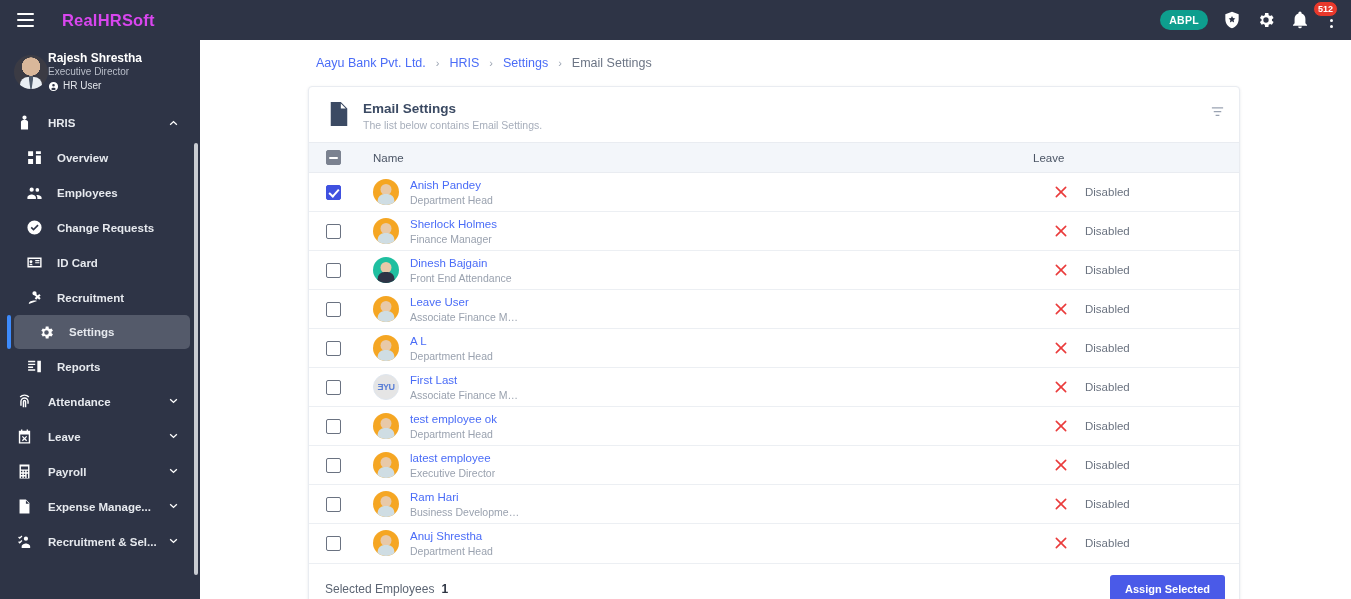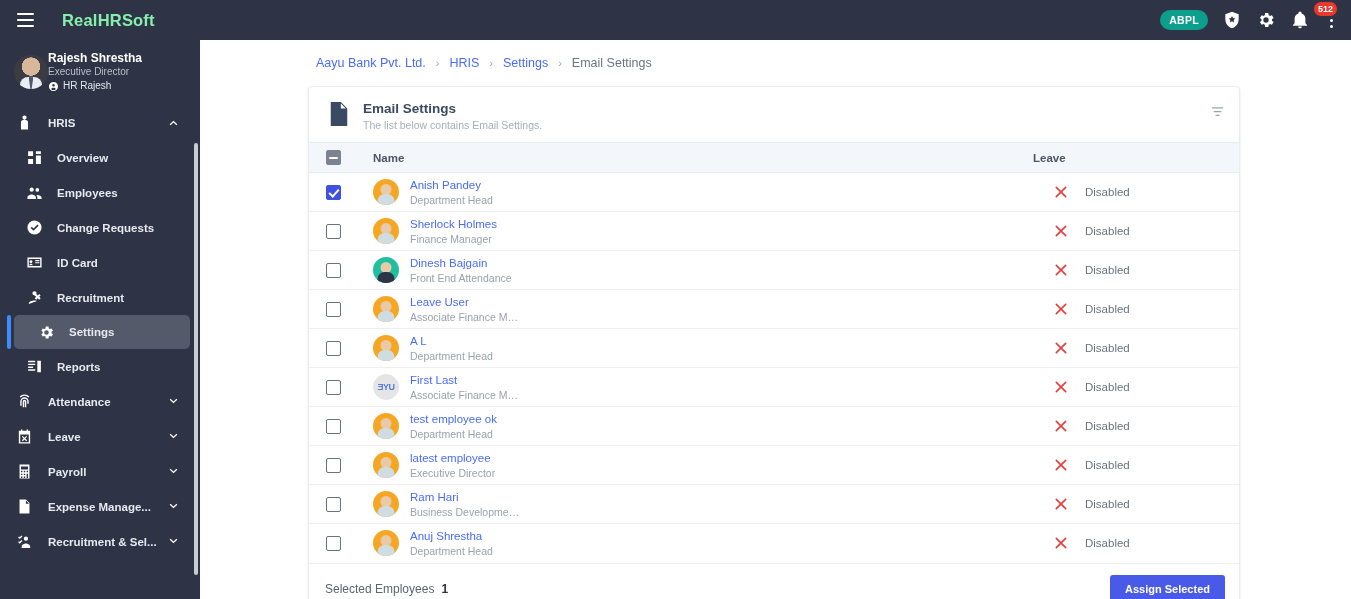--- a/index.html
+++ b/index.html
@@ -16,21 +16,21 @@
     height: 40px; min-height: 40px;
     background: #2e3446;
     display: flex; align-items: center;
     padding: 0 12px 0 10px;
     position: relative; z-index: 30;
   }
   .hamburger { width: 30px; height: 30px; display: flex; flex-direction: column;
     justify-content: center; align-items: center; gap: 4px; cursor: pointer; }
   .hamburger i { display: block; width: 17px; height: 2px; background: #ffffff; border-radius: 1px; }
   .brand {
-    color: #86efac; font-size: 16.5px; font-weight: bold;
+    color: #d946ef; font-size: 16.5px; font-weight: bold;
     margin-left: 22px; letter-spacing: .2px;
   }
   .topbar-right { margin-left: auto; display: flex; align-items: center; gap: 14px; }
   .org-pill {
     background: #0e9e8e; color: #ffffff; font-size: 10.5px; font-weight: bold;
     border-radius: 11px; padding: 4px 9px; letter-spacing: .3px;
   }
   .ic { width: 20px; height: 20px; display: block; fill: #ffffff; cursor: pointer; }
   .bell-wrap { position: relative; display: flex; align-items: center; }
   .badge {
@@ -111,21 +111,21 @@
   .doc-ic { width: 22px; height: 26px; flex: none; margin-top: 1px; }
   .doc-ic svg { width: 22px; height: 26px; fill: #3b4a63; }
   .card-title-wrap { margin-left: 13px; }
   .card-title { font-size: 13.5px; font-weight: bold; color: #3b4a63; line-height: 17px; }
   .card-sub { font-size: 10.5px; color: #a7aebb; margin-top: 2px; }
   .funnel { margin-left: auto; margin-top: 4px; cursor: pointer; }
   .funnel svg { width: 15px; height: 15px; fill: #9aa3b2; display: block; }
 
   table { width: 100%; border-collapse: collapse; table-layout: fixed; }
   thead th {
-    background: #f3f6fa; height: 30px; font-size: 11.5px; font-weight: bold;
+    background: #f3f6fa; height: 30px; font-size: 11.5px; font-weight: normal;
     color: #4b5565; text-align: left; border-top: 1px solid #e9ecf1; border-bottom: 1px solid #e9ecf1; margin-top: 18px;
   }
   th.c-check, td.c-check { width: 64px; padding-left: 17px; }
   th.c-name, td.c-name { width: 660px; }
   th.c-leave, td.c-leave { width: auto; }
   tbody td { height: 39px; border-bottom: 1px solid #eceff3; vertical-align: middle; }
   tbody tr:last-child td { border-bottom: none; }
 
   .cb {
     width: 15px; height: 15px; border: 1.6px solid #6a7281; border-radius: 2px;
@@ -227,21 +227,21 @@
   <div class="sidebar">
     <div class="profile">
       <div class="avatar-me"></div>
       <div class="profile-txt">
         <div class="p-name">Rajesh Shrestha</div>
         <div class="p-role">Executive Director</div>
         <div class="p-tag">
           <svg viewBox="0 0 24 24">
               <path d="M12 2a10 10 0 1 0 0 20 10 10 0 0 0 0-20zm0 4.5a2.8 2.8 0 1 1 0 5.6 2.8 2.8 0 0 1 0-5.6zm0 13.3a6.9 6.9 0 0 1-4.9-2c.1-1.9 3.3-2.9 4.9-2.9s4.8 1 4.9 2.9a6.9 6.9 0 0 1-4.9 2z"></path>
             </svg>
-          <span>HR Rajesh</span>
+          <span>HR User</span>
         </div>
       </div>
     </div>
 
     <div class="navlist" id="navlist">
         <div class="navitem">
           <span class="nic">
             <svg viewBox="0 0 24 24">
               <path d="M12 2a3 3 0 1 1 0 6 3 3 0 0 1 0-6zm-5 9c0-2 3.3-3 5-3s5 1 5 3v11H7V11z"></path>
             </svg>

